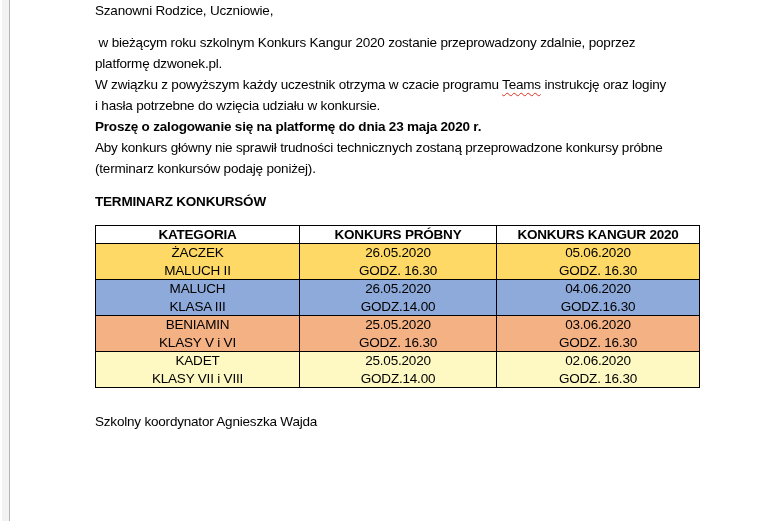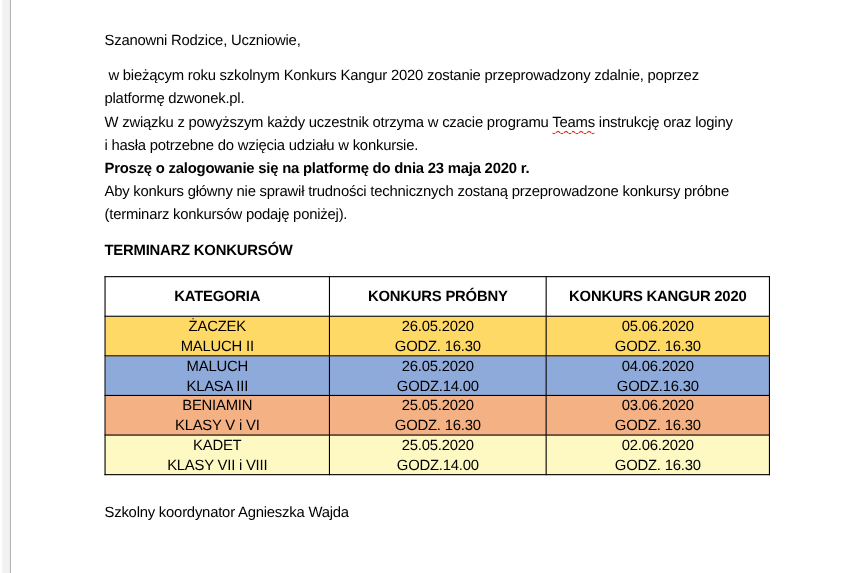--- a/index.html
+++ b/index.html
@@ -24,21 +24,21 @@
     left: 95px; top: 0;
     width: 604px;
   }
 
   .line {
     font-size: 13.5px;
     line-height: 21px;
     letter-spacing: -0.2px;
     white-space: pre;
   }
-  .greeting { margin-top: 26px; }
+  .greeting { margin-top: 0; }
   .para { margin-top: 11px; }
   .bold { font-weight: bold; }
 
   .spell-error {
     text-decoration: underline;
     text-decoration-style: wavy;
     text-decoration-thickness: 1px;
     text-underline-offset: 3px;
     text-decoration-skip-ink: none;
   }
@@ -58,21 +58,21 @@
     border-collapse: collapse;
     table-layout: fixed;
   }
   table.schedule th, table.schedule td {
     border: 1px solid #000000;
     text-align: center;
     vertical-align: middle;
     padding: 0;
   }
   table.schedule th {
-    height: 36px;
+    height: 18px;
     font-size: 13.5px;
     font-weight: bold;
     letter-spacing: -0.2px;
   }
   table.schedule td { height: 35px; }
   .cl {
     font-size: 13.5px;
     line-height: 17.5px;
     letter-spacing: -0.2px;
     white-space: pre;

